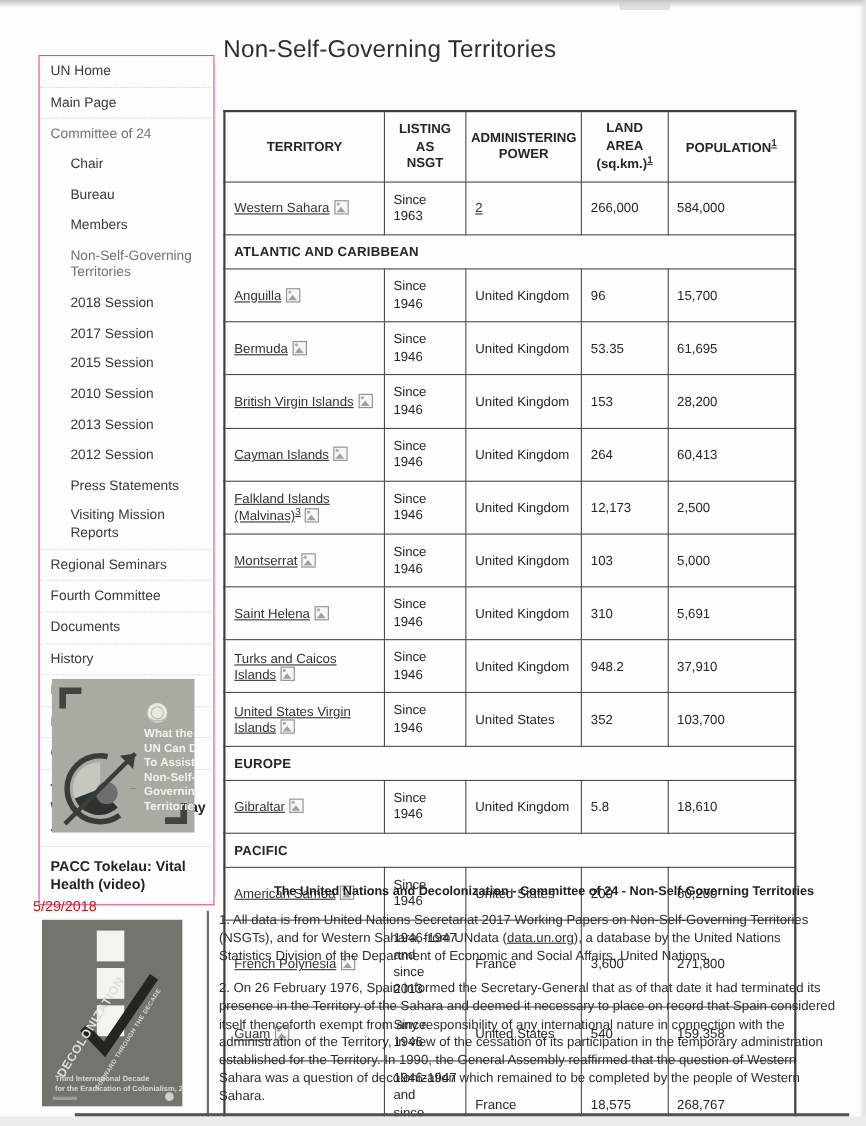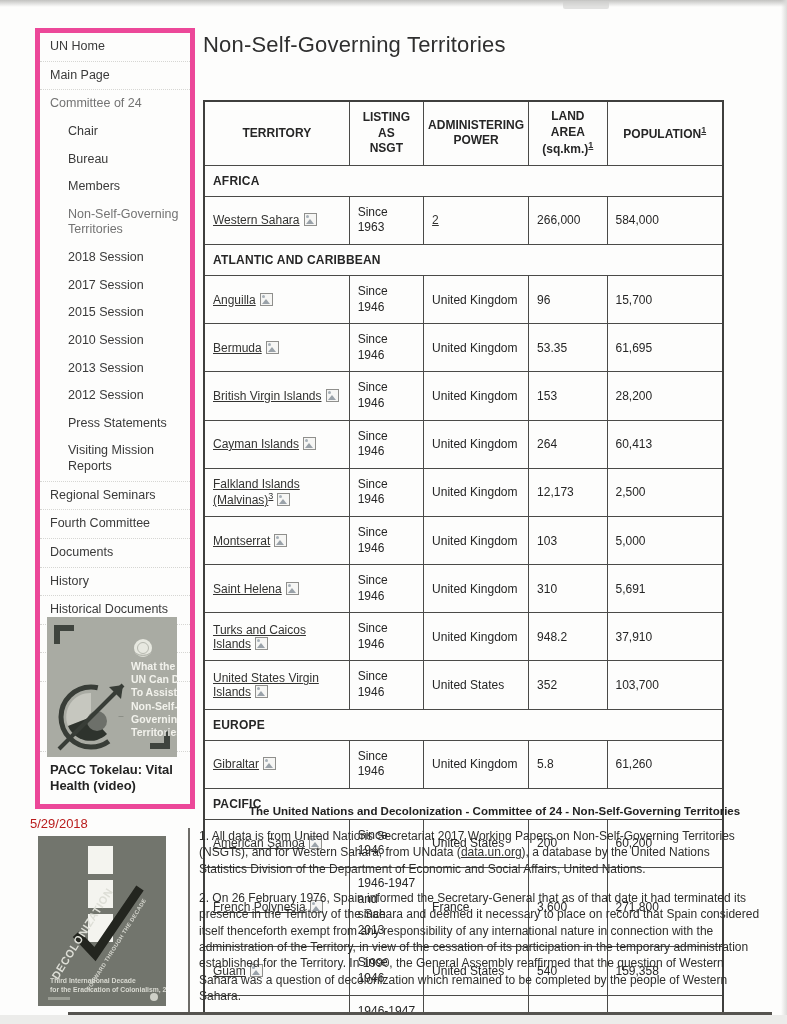--- a/index.html
+++ b/index.html
@@ -9,21 +9,21 @@
   .scan-top{position:absolute;top:0;left:0;right:0;height:7px;
             background:linear-gradient(to bottom,#c2c2c0,#efefee 75%,rgba(255,255,255,0));}
   .scan-smudge{position:absolute;top:1px;left:563px;width:46px;height:8px;background:#cfcfcd;
                opacity:.6;border-radius:2px;}
   .scan-bottom-line{position:absolute;top:1012px;left:68px;width:704px;height:3px;background:#55534f;}
   .scan-bottom{position:absolute;top:1015px;left:0;right:0;bottom:0;background:#ececea;}
   .scan-right{position:absolute;top:0;right:0;width:6px;height:100%;
               background:linear-gradient(to right,rgba(255,255,255,0),#dcdcda);}
   
   .sidebar{position:absolute;left:35px;top:28px;width:160px;}
-  .nav{border:5px solid #ec4899;background:#fdfdfc;}
+  .nav{border:1px solid #ec4899;background:#fdfdfc;margin-top:22px;}
   .nav-item{padding:6px 6px 6px 10px;font-size:12.5px;line-height:1.25;color:#3a3a3a;cursor:pointer;}
   .nav-item.top{border-top:1px dotted #d6d6d3;}
   .nav-item:first-child{border-top:none;}
   .nav-item.sub{padding-left:28px;}
   .nav-item.muted{color:#737373;}
   .nav-item.bold{font-weight:bold;color:#242424;padding-top:10px;padding-bottom:10px;font-size:13px;}
   .banner{position:absolute;left:12px;top:589px;width:130px;height:140px;display:block;}
   .date{position:absolute;left:30px;top:816px;font-size:13px;color:#b91c1c;}
   .poster{position:absolute;left:38px;top:836px;width:128px;height:170px;display:block;}
   
@@ -132,23 +132,20 @@
 NSGT</th>
           <th>ADMINISTERING
 POWER</th>
           <th>LAND AREA
 (sq.km.)<sup class="ref">1</sup></th>
           <th>POPULATION<sup class="ref">1</sup></th>
         </tr>
       </thead>
     <tbody>
         <tr>
-          <td class="section" colspan="5">AFRICA</td>
-        </tr>
-        <tr>
           <td><span class="lnk">Western Sahara</span><span class="doc-icon"></span></td>
           <td class="listing">Since 1963</td>
           <td><span class="lnk">2</span></td>
           <td>266,000</td>
           <td>584,000</td>
         </tr>
         <tr>
           <td class="section" colspan="5">ATLANTIC AND CARIBBEAN</td>
         </tr>
         <tr>
@@ -215,21 +212,21 @@
           <td>103,700</td>
         </tr>
         <tr>
           <td class="section" colspan="5">EUROPE</td>
         </tr>
         <tr>
           <td><span class="lnk">Gibraltar</span><span class="doc-icon"></span></td>
           <td class="listing">Since 1946</td>
           <td>United Kingdom</td>
           <td>5.8</td>
-          <td>61,260</td>
+          <td>18,610</td>
         </tr>
         <tr>
           <td class="section" colspan="5">PACIFIC</td>
         </tr>
         <tr>
           <td><span class="lnk">American Samoa</span><span class="doc-icon"></span></td>
           <td class="listing">Since 1946</td>
           <td>United States</td>
           <td>200</td>
           <td>60,200</td>

